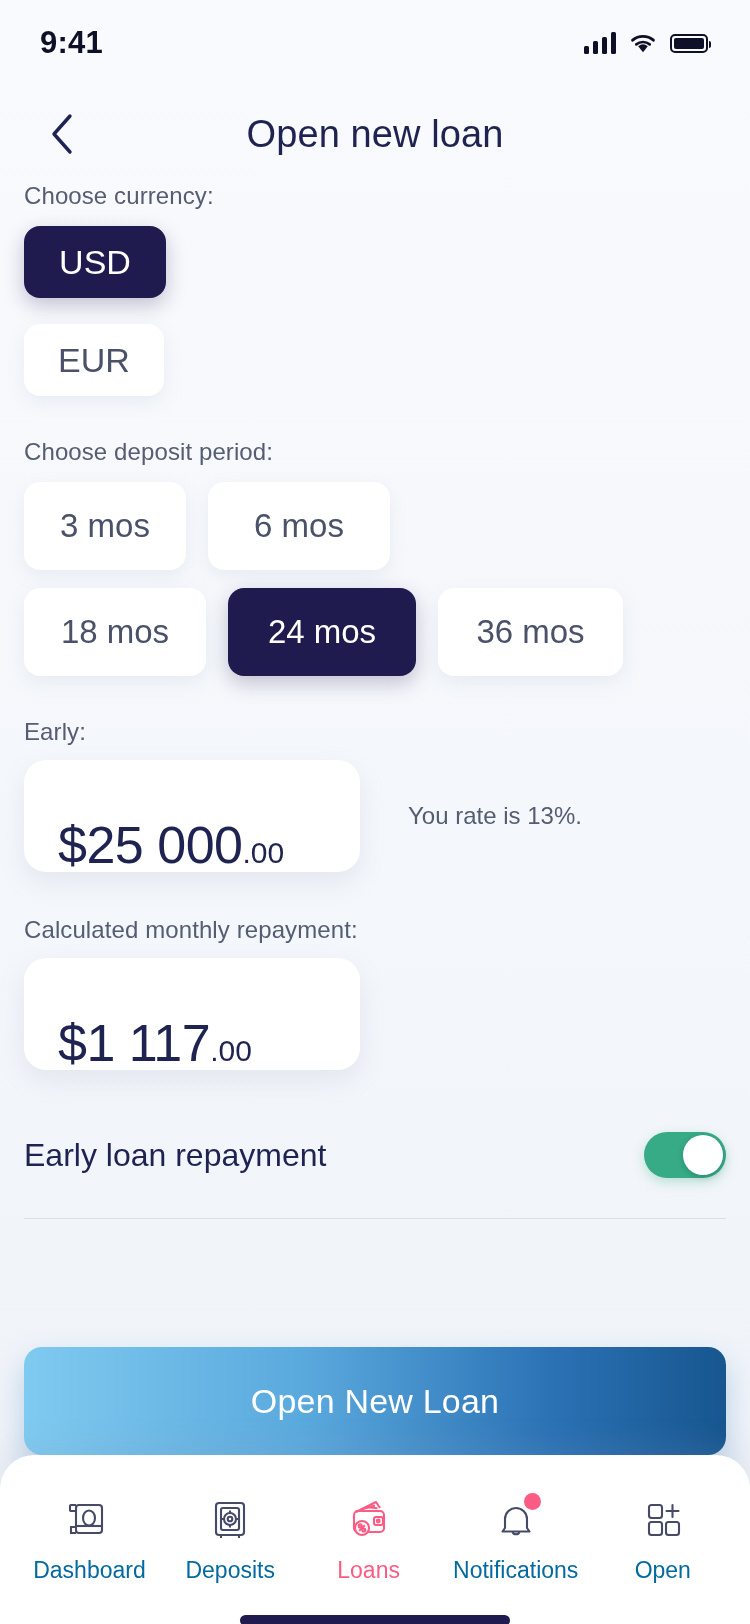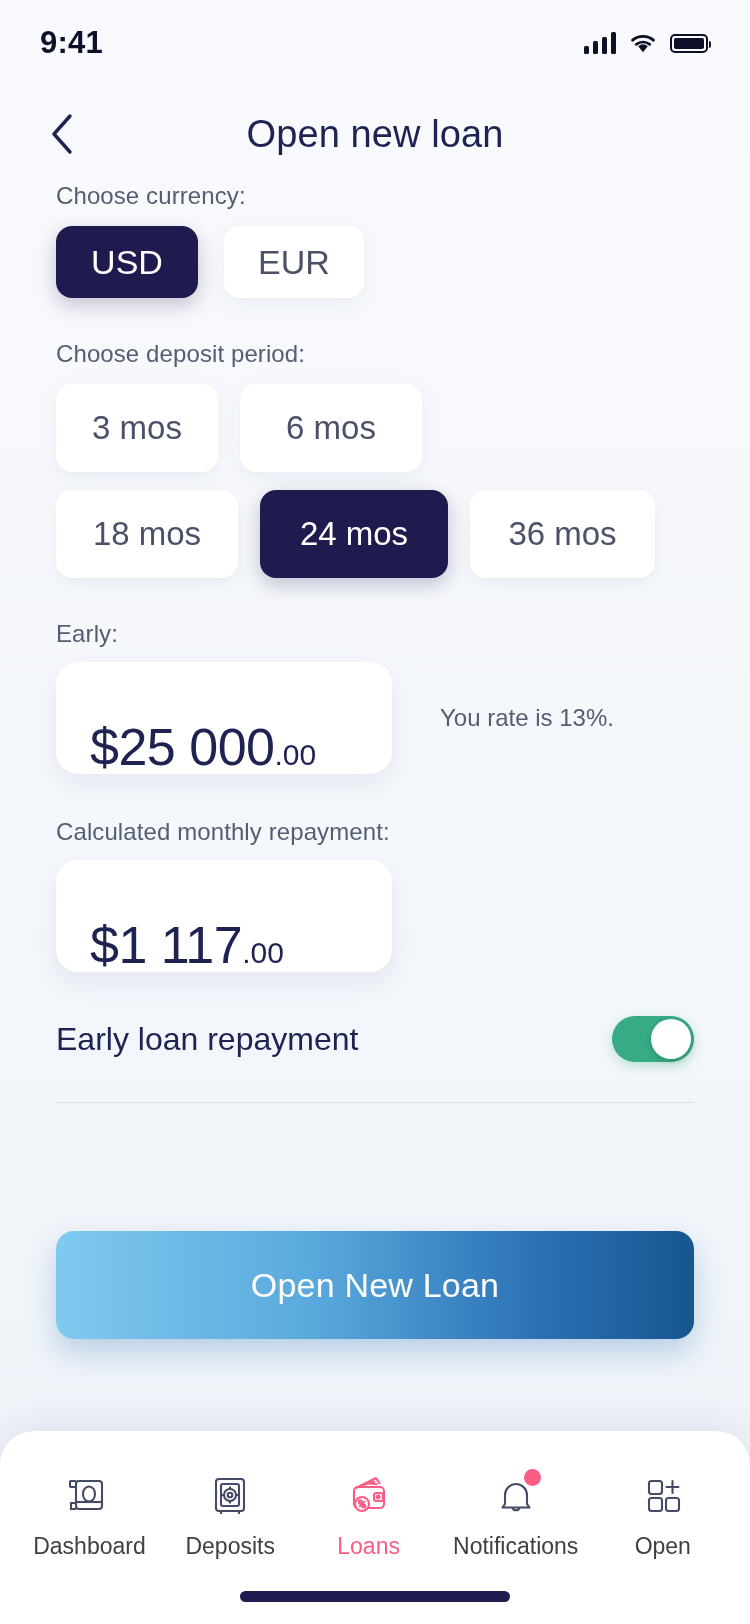--- a/index.html
+++ b/index.html
@@ -52,39 +52,39 @@
     width:44px; height:44px; display:flex; align-items:center; justify-content:center;
     cursor:pointer; background:none; border:none;
   }
   .page-title {
     position:absolute; left:0; right:0; text-align:center;
     font-size:38px; color:#1e2352; font-weight:400; letter-spacing:.1px;
     pointer-events:none;
   }
 
   
-  .content { flex:1 1 auto; padding:0 56px; position:relative; }
+  .content { flex:1 1 auto; padding:0 24px; position:relative; }
 
   .section-label {
     font-size:24px; color:#555d72; font-weight:400;
     letter-spacing:.1px;
   }
 
   .chip-row { display:flex; gap:26px; }
   .chip {
     background:#ffffff; border:none; border-radius:16px;
     font-size:33px; color:#4a5168; font-family:inherit;
     display:flex; align-items:center; justify-content:center;
     box-shadow:0 6px 18px rgba(140,152,180,.13);
     cursor:pointer; white-space:nowrap;
   }
   .chip.active { background:#201b4e; color:#ffffff; box-shadow:0 7px 20px rgba(32,27,78,.25); }
 
   
-  .currency-row { margin-top:16px; }
+  .currency-row { margin-top:16px;flex-direction:column; }
   .currency-row .chip { width:142px; height:72px; font-size:34px; }
   .currency-row .chip:nth-child(2){ width:140px; }
 
   
   .period-label { margin-top:42px; }
   .period-rows { margin-top:16px; display:flex; flex-direction:column; gap:18px; }
   .period-row { display:flex; gap:22px; }
   .p1 .chip:nth-child(1){ width:162px; height:88px; }
   .p1 .chip:nth-child(2){ width:182px; height:88px; }
   .p1 .chip:nth-child(3){ width:185px; height:88px; }
@@ -113,21 +113,21 @@
     margin-left:30px; font-size:24px; color:#555d72;
   }
 
   
   .repay-label { margin-top:44px; }
   .repay-block { margin-top:14px; }
   .value-card.repay { width:336px; height:112px; padding-top:28px; }
 
   
   .toggle-row {
-    margin-top:44px;
+    margin-top:62px;
     display:flex; align-items:center; justify-content:space-between;
     padding-bottom:40px;
     border-bottom:1px solid #d9dee8;
   }
   .toggle-text { font-size:32px; color:#1e2352; }
   .switch {
     width:82px; height:46px; border-radius:23px; background:#36ab85;
     position:relative; cursor:pointer; flex:0 0 auto;
     box-shadow:0 4px 12px rgba(54,171,133,.3);
   }
@@ -155,21 +155,21 @@
     display:flex; align-items:flex-start; justify-content:space-around;
     padding:40px 18px 0;
     position:relative;
   }
   .tab {
     display:flex; flex-direction:column; align-items:center; gap:14px;
     background:none; border:none; cursor:pointer; font-family:inherit;
     min-width:108px;
   }
   .tab-icon { width:48px; height:48px; display:block; position:relative; }
-  .tab-label { font-size:23px; color:#404040; white-space:nowrap; }
+  .tab-label { font-size:23px; color:#0369a1; white-space:nowrap; }
   .tab.active .tab-label { color:#fb5c84; }
   .badge {
     position:absolute; top:-2px; right:-1px;
     width:17px; height:17px; border-radius:50%; background:#fb5c84;
   }
   .home-indicator {
     position:absolute; bottom:22px; left:50%; transform:translateX(-50%);
     width:270px; height:11px; border-radius:6px; background:#201b4e;
   }
 </style>

